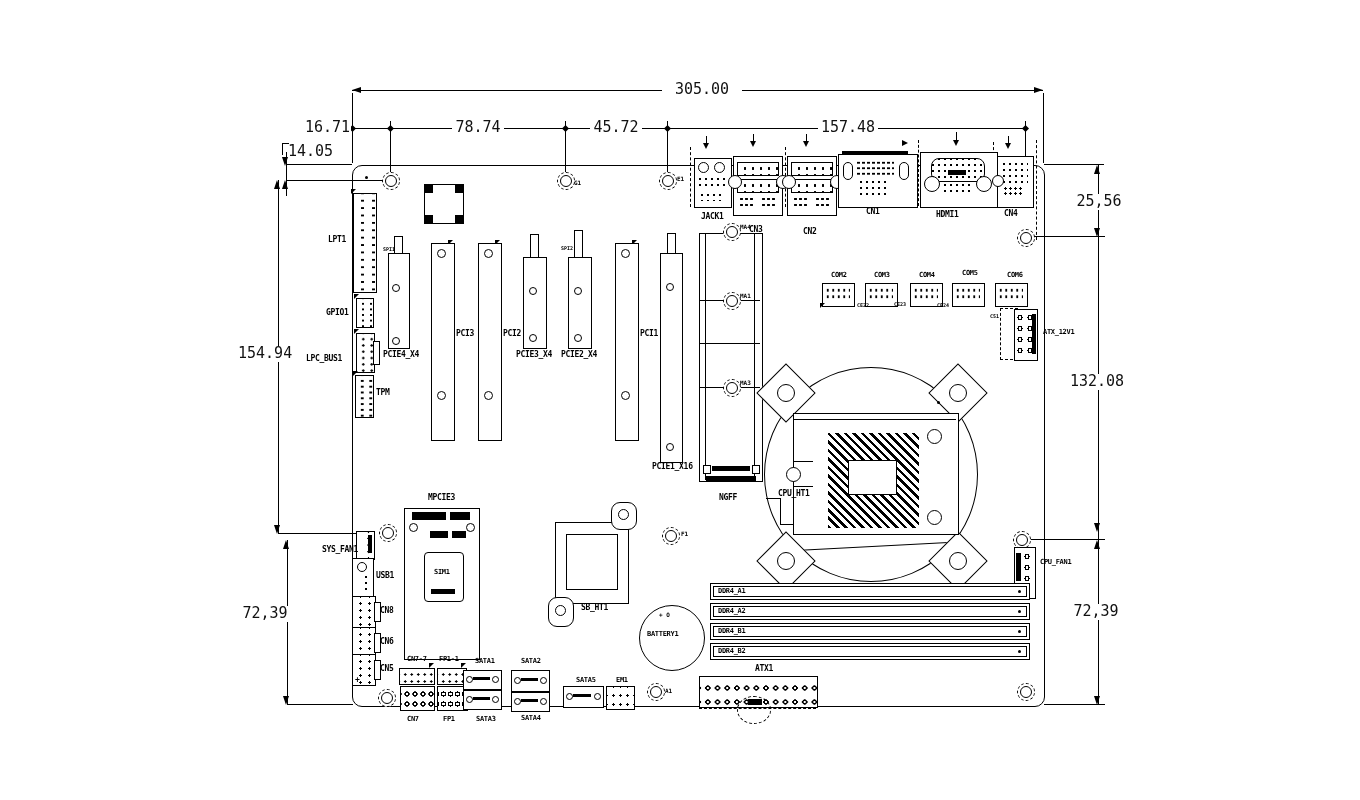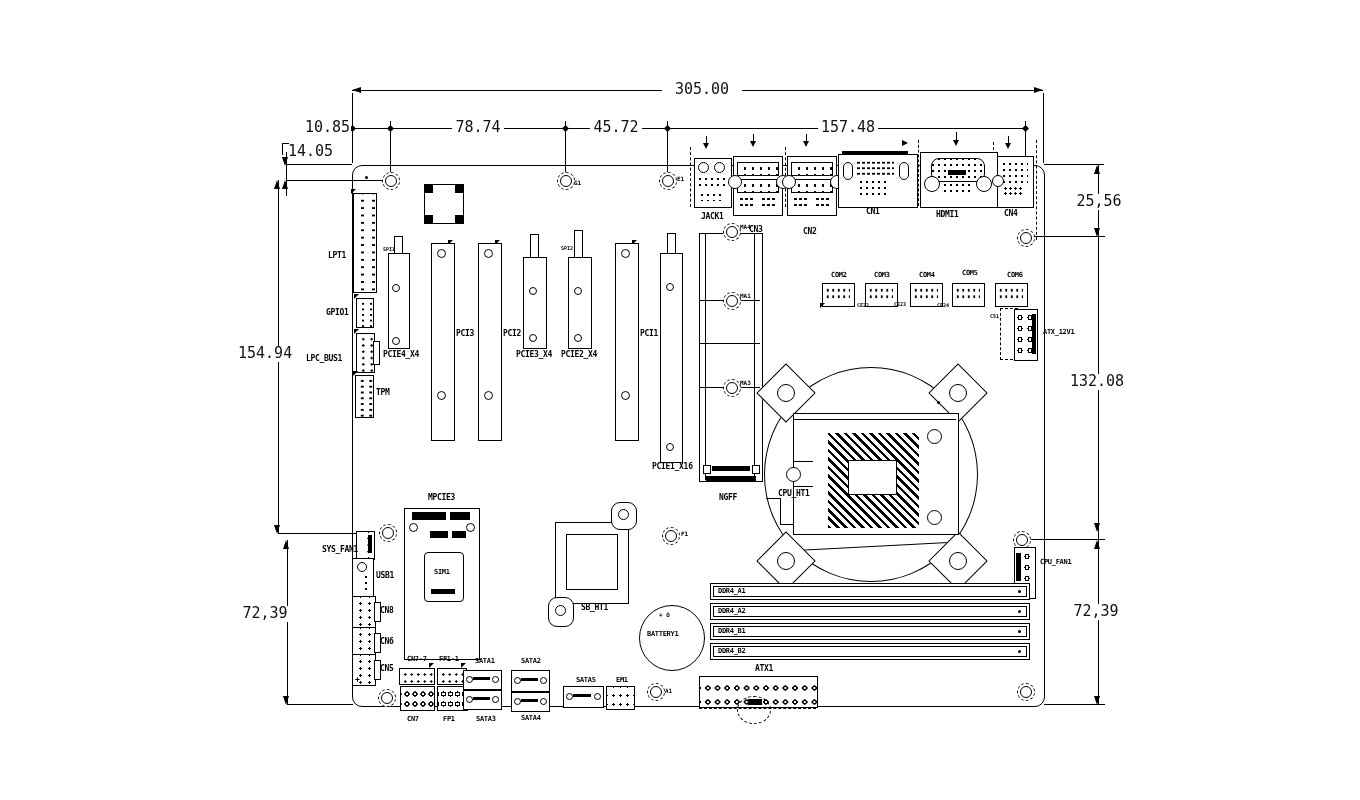--- a/index.html
+++ b/index.html
@@ -58,21 +58,21 @@
   <div class="h" style="left:306px;top:128px;width:719px"></div>
   <div class="dm" style="left:350px;top:126px"></div>
   <div class="dm" style="left:388px;top:126px"></div>
   <div class="dm" style="left:563px;top:126px"></div>
   <div class="dm" style="left:665px;top:126px"></div>
   <div class="dm" style="left:1023px;top:126px"></div>
   <div class="v" style="left:390px;top:121px;height:51px"></div>
   <div class="v" style="left:565px;top:121px;height:51px"></div>
   <div class="v" style="left:667px;top:121px;height:51px"></div>
   <div class="v" style="left:1025px;top:121px;height:43px"></div>
-  <div class="dim" style="left:303px;top:120px;width:44px">10.85</div>
+  <div class="dim" style="left:303px;top:120px;width:44px">16.71</div>
   <div class="dim" style="left:452px;top:120px;width:48px">78.74</div>
   <div class="dim" style="left:590px;top:120px;width:48px">45.72</div>
   <div class="dim" style="left:818px;top:120px;width:56px">157.48</div>
 
   <div class="h" style="left:282px;top:143px;width:7px"></div>
   <div class="v" style="left:282px;top:143px;height:12px"></div>
   <div class="dim" style="left:286px;top:144px;width:42px;text-align:left">14.05</div>
   <div class="v" style="left:286px;top:152px;height:44px"></div>
   <div class="td" style="left:282px;top:157px"></div>
   <div class="tu" style="left:282px;top:180px"></div>
@@ -203,21 +203,21 @@
   <div class="lbl" style="left:936px;top:211px">HDMI1</div>
 
   <div class="b" style="left:997px;top:156px;width:35px;height:50px"></div>
   <div class="a dots" style="left:1001px;top:161px;width:27px;height:22px;background-size:6px 6px"></div>
   <div class="c" style="left:992px;top:175px;width:10px;height:10px"></div>
   <div class="a dots" style="left:1003px;top:186px;width:20px;height:9px;background-size:5px 5px"></div>
   <div class="lbl" style="left:1004px;top:210px">CN4</div>
 
   <div class="p1" style="left:351px;top:189px"></div>
   <div class="b2 dots" style="left:353px;top:193px;width:22px;height:98px;background-size:11px 7.4px;background-position:3px 3px"></div>
-  <div class="lbl" style="left:328px;top:252px">LPT1</div>
+  <div class="lbl" style="left:328px;top:236px">LPT1</div>
 
   <div class="p1" style="left:354px;top:294px"></div>
   <div class="b dots" style="left:356px;top:298px;width:16px;height:28px;background-size:8px 5.6px;background-position:2px 2px"></div>
   <div class="lbl" style="left:326px;top:309px">GPIO1</div>
 
   <div class="p1" style="left:354px;top:329px"></div>
   <div class="b dots" style="left:356px;top:333px;width:17px;height:38px;background-size:8.5px 6.3px;background-position:2px 2px"></div>
   <div class="b" style="left:373px;top:341px;width:5px;height:22px"></div>
   <div class="lbl" style="left:306px;top:355px">LPC_BUS1</div>
 

